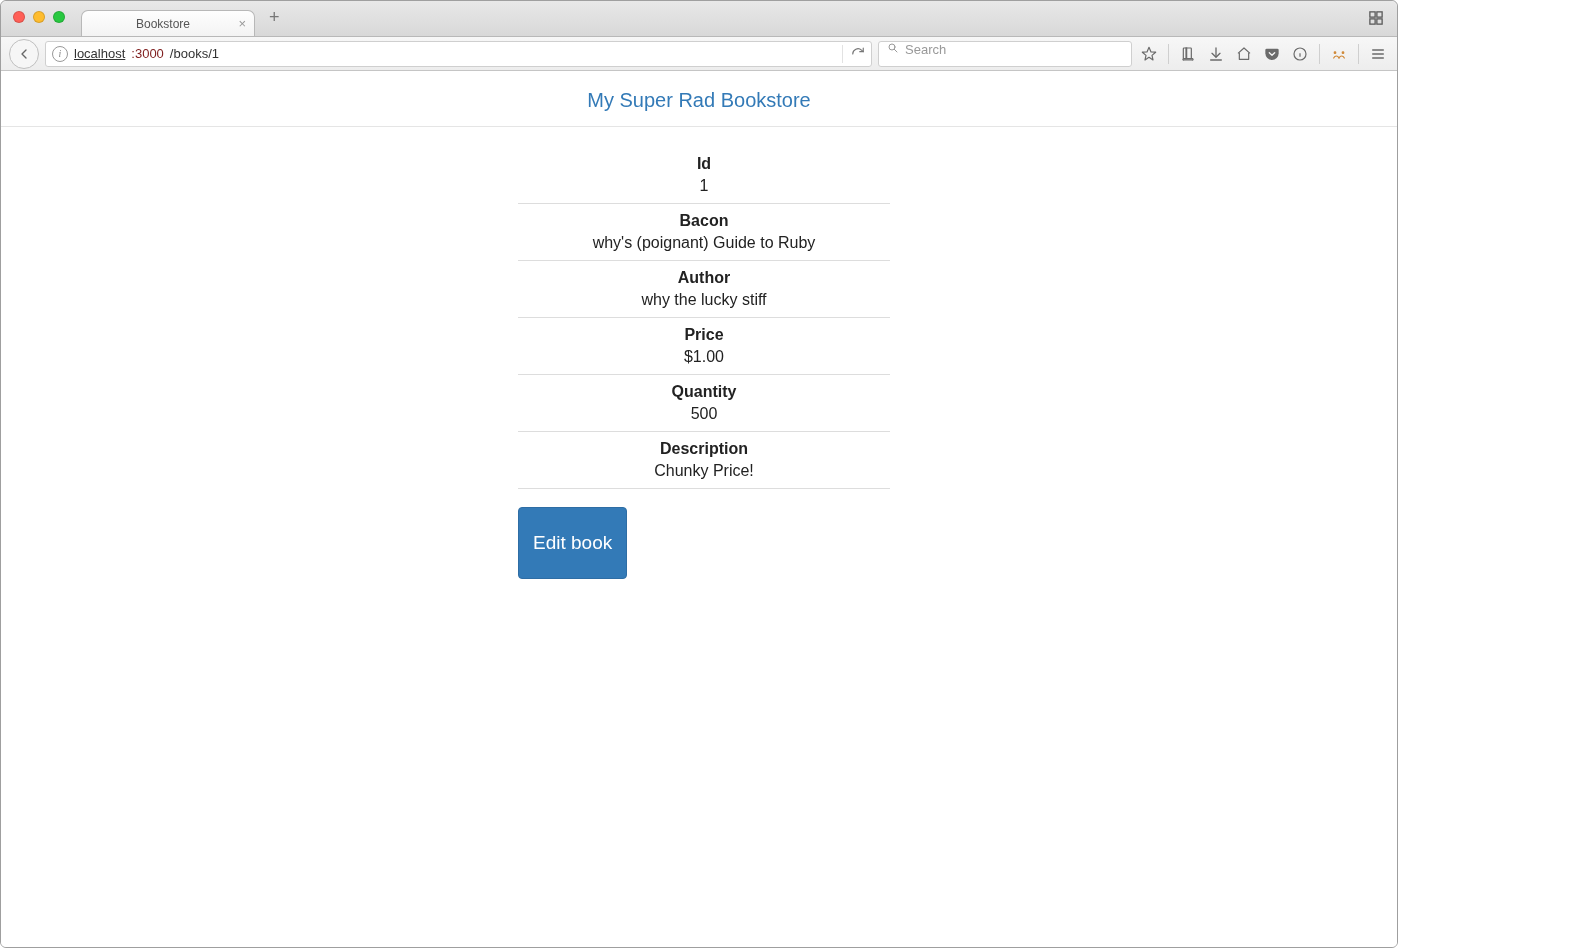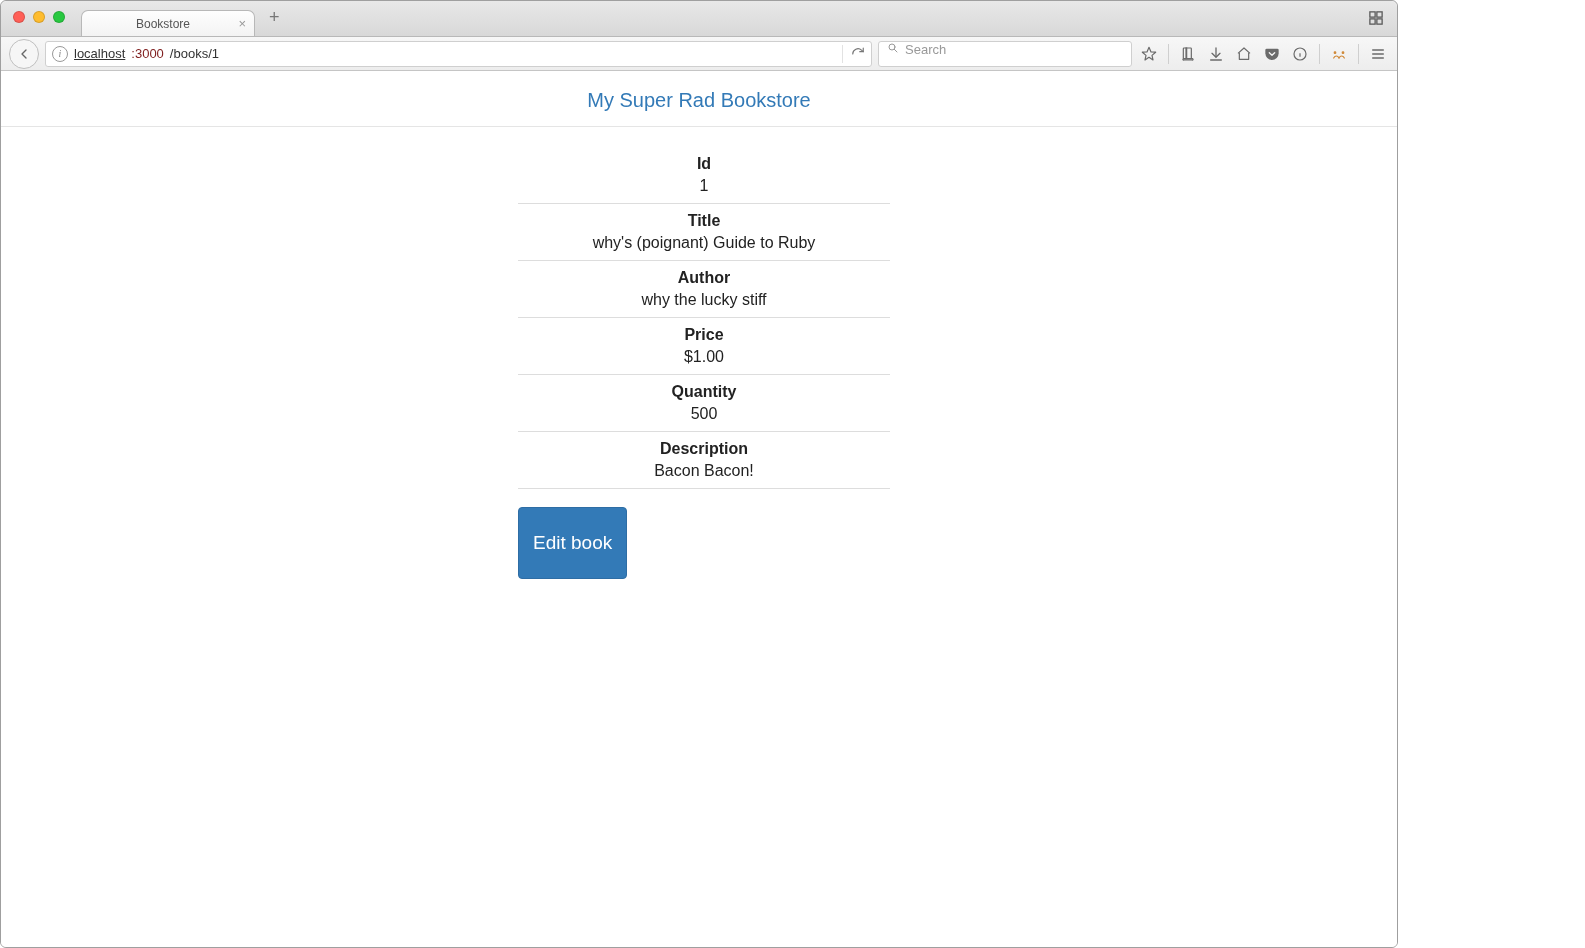--- a/index.html
+++ b/index.html
@@ -350,38 +350,38 @@
       <a href="#">My Super Rad Bookstore</a>
     </div>
 
     <div class="content">
       <dl>
         <div class="row">
           <dt>Id</dt>
           <dd>1</dd>
         </div>
         <div class="row">
-          <dt>Title</dt>
+          <dt>Bacon</dt>
           <dd>why's (poignant) Guide to Ruby</dd>
         </div>
         <div class="row">
           <dt>Author</dt>
           <dd>why the lucky stiff</dd>
         </div>
         <div class="row">
           <dt>Price</dt>
           <dd>$1.00</dd>
         </div>
         <div class="row">
           <dt>Quantity</dt>
           <dd>500</dd>
         </div>
         <div class="row">
           <dt>Description</dt>
-          <dd>Bacon Bacon!</dd>
+          <dd>Chunky Price!</dd>
         </div>
       </dl>
 
       <button class="btn">Edit book</button>
     </div>
 
   </div>
 </div>
 
 </body></html>

